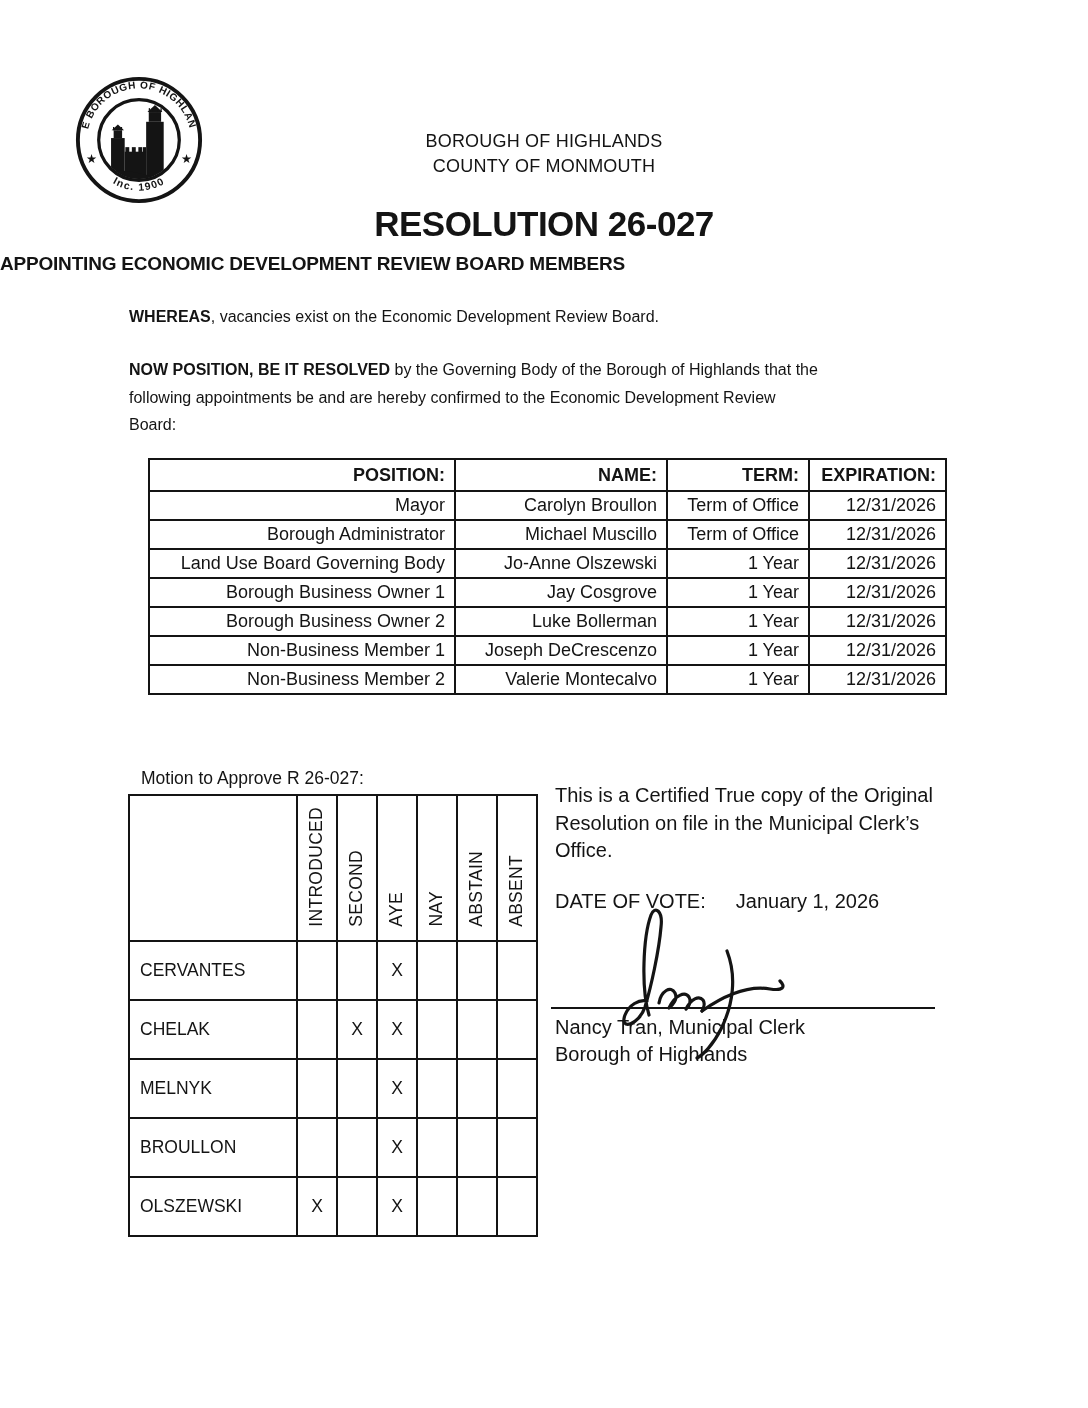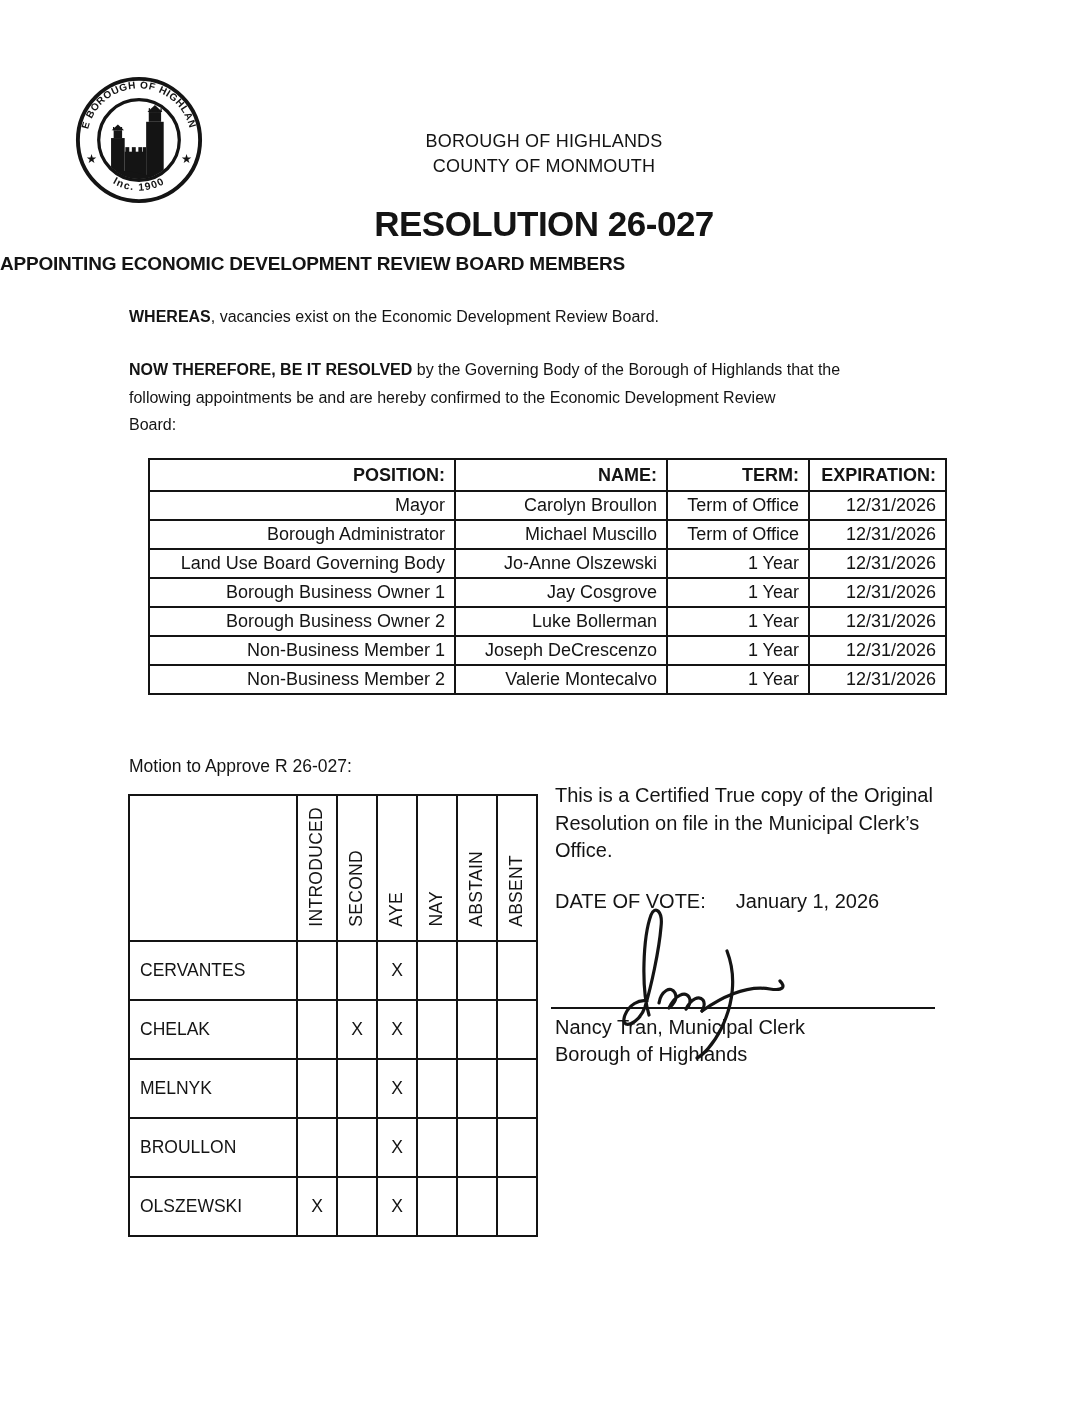--- a/index.html
+++ b/index.html
@@ -26,21 +26,21 @@
   .p-resolved { top:356px; }
 
   
   table { border-collapse:collapse; table-layout:fixed; }
   .appt { position:absolute; left:148px; top:458px; width:797px; }
   .appt th, .appt td { border:2px solid #141414; padding:1px 9px; font-size:18px;
                        text-align:right; overflow:hidden; white-space:nowrap; }
   .appt th { font-weight:700; height:28px; }
   .appt td { height:25px; }
 
-  .motion { position:absolute; left:129px; top:756px; margin:0; font-size:17.5px; }
+  .motion { position:absolute; left:129px; top:756px; margin:12px; font-size:17.5px; }
 
   
   .vote { position:absolute; left:128px; top:794px; width:408px; }
   .vote th, .vote td { border:2px solid #141414; font-size:17.5px; font-weight:400; }
   .vote thead th { height:136px; vertical-align:bottom; text-align:center; padding:0 0 8px 0; }
   .vote th.corner { border-right:2px solid #141414; }
   .vh { display:inline-block; writing-mode:vertical-rl; transform:rotate(180deg);
         line-height:1; letter-spacing:.3px; }
   .vote td { height:25px; }
   .vote td.vname { padding:16px 10px; text-align:left; white-space:nowrap; }
@@ -107,21 +107,21 @@
   <div class="org-header">
     <div>BOROUGH OF HIGHLANDS</div>
     <div>COUNTY OF MONMOUTH</div>
   </div>
 
   <h1 class="title">RESOLUTION 26-027</h1>
   <h2 class="subtitle">APPOINTING ECONOMIC DEVELOPMENT REVIEW BOARD MEMBERS</h2>
 
   <p class="para p-whereas"><span class="b">WHEREAS</span><span>, vacancies exist on the Economic Development Review Board.</span></p>
 
-  <p class="para p-resolved"><span class="b">NOW THEREFORE, BE IT RESOLVED</span><span> by the Governing Body of the Borough of Highlands that the
+  <p class="para p-resolved"><span class="b">NOW POSITION, BE IT RESOLVED</span><span> by the Governing Body of the Borough of Highlands that the
 following appointments be and are hereby confirmed to the Economic Development Review
 Board:</span></p>
 
   <table class="appt">
     <colgroup>
         <col style="width:306px">
         <col style="width:212px">
         <col style="width:142px">
         <col style="width:137px">
       </colgroup>

